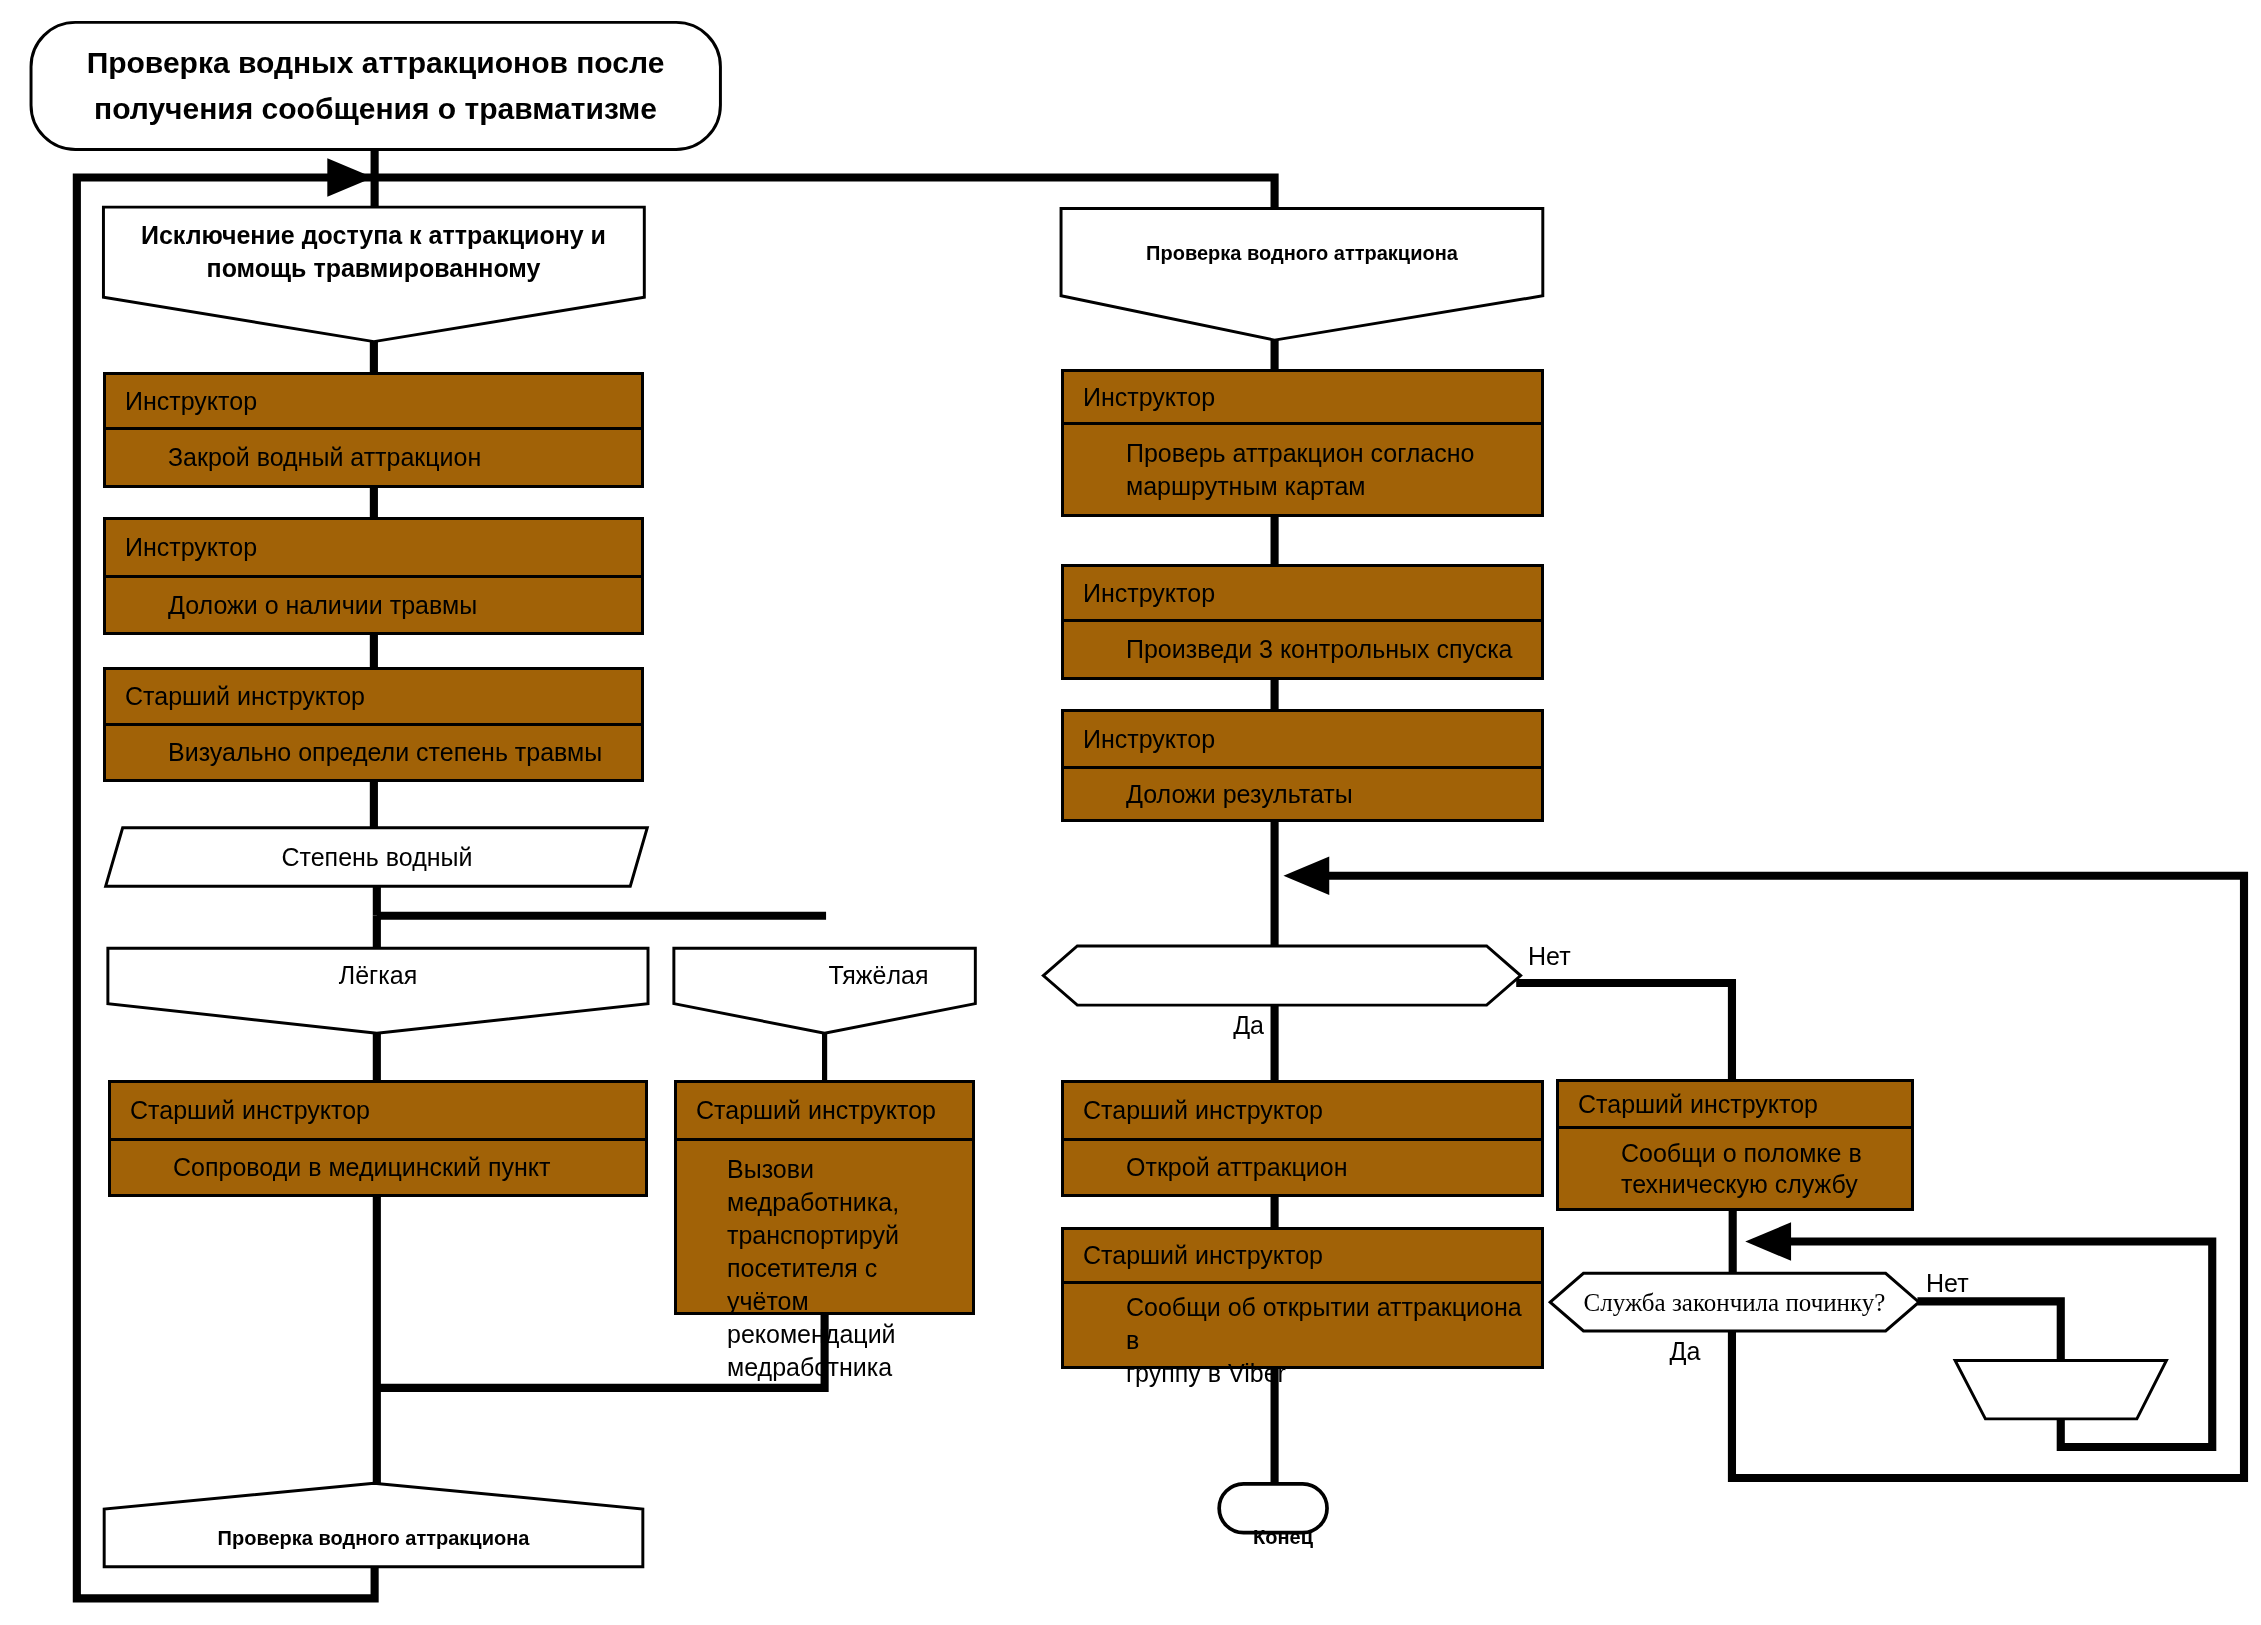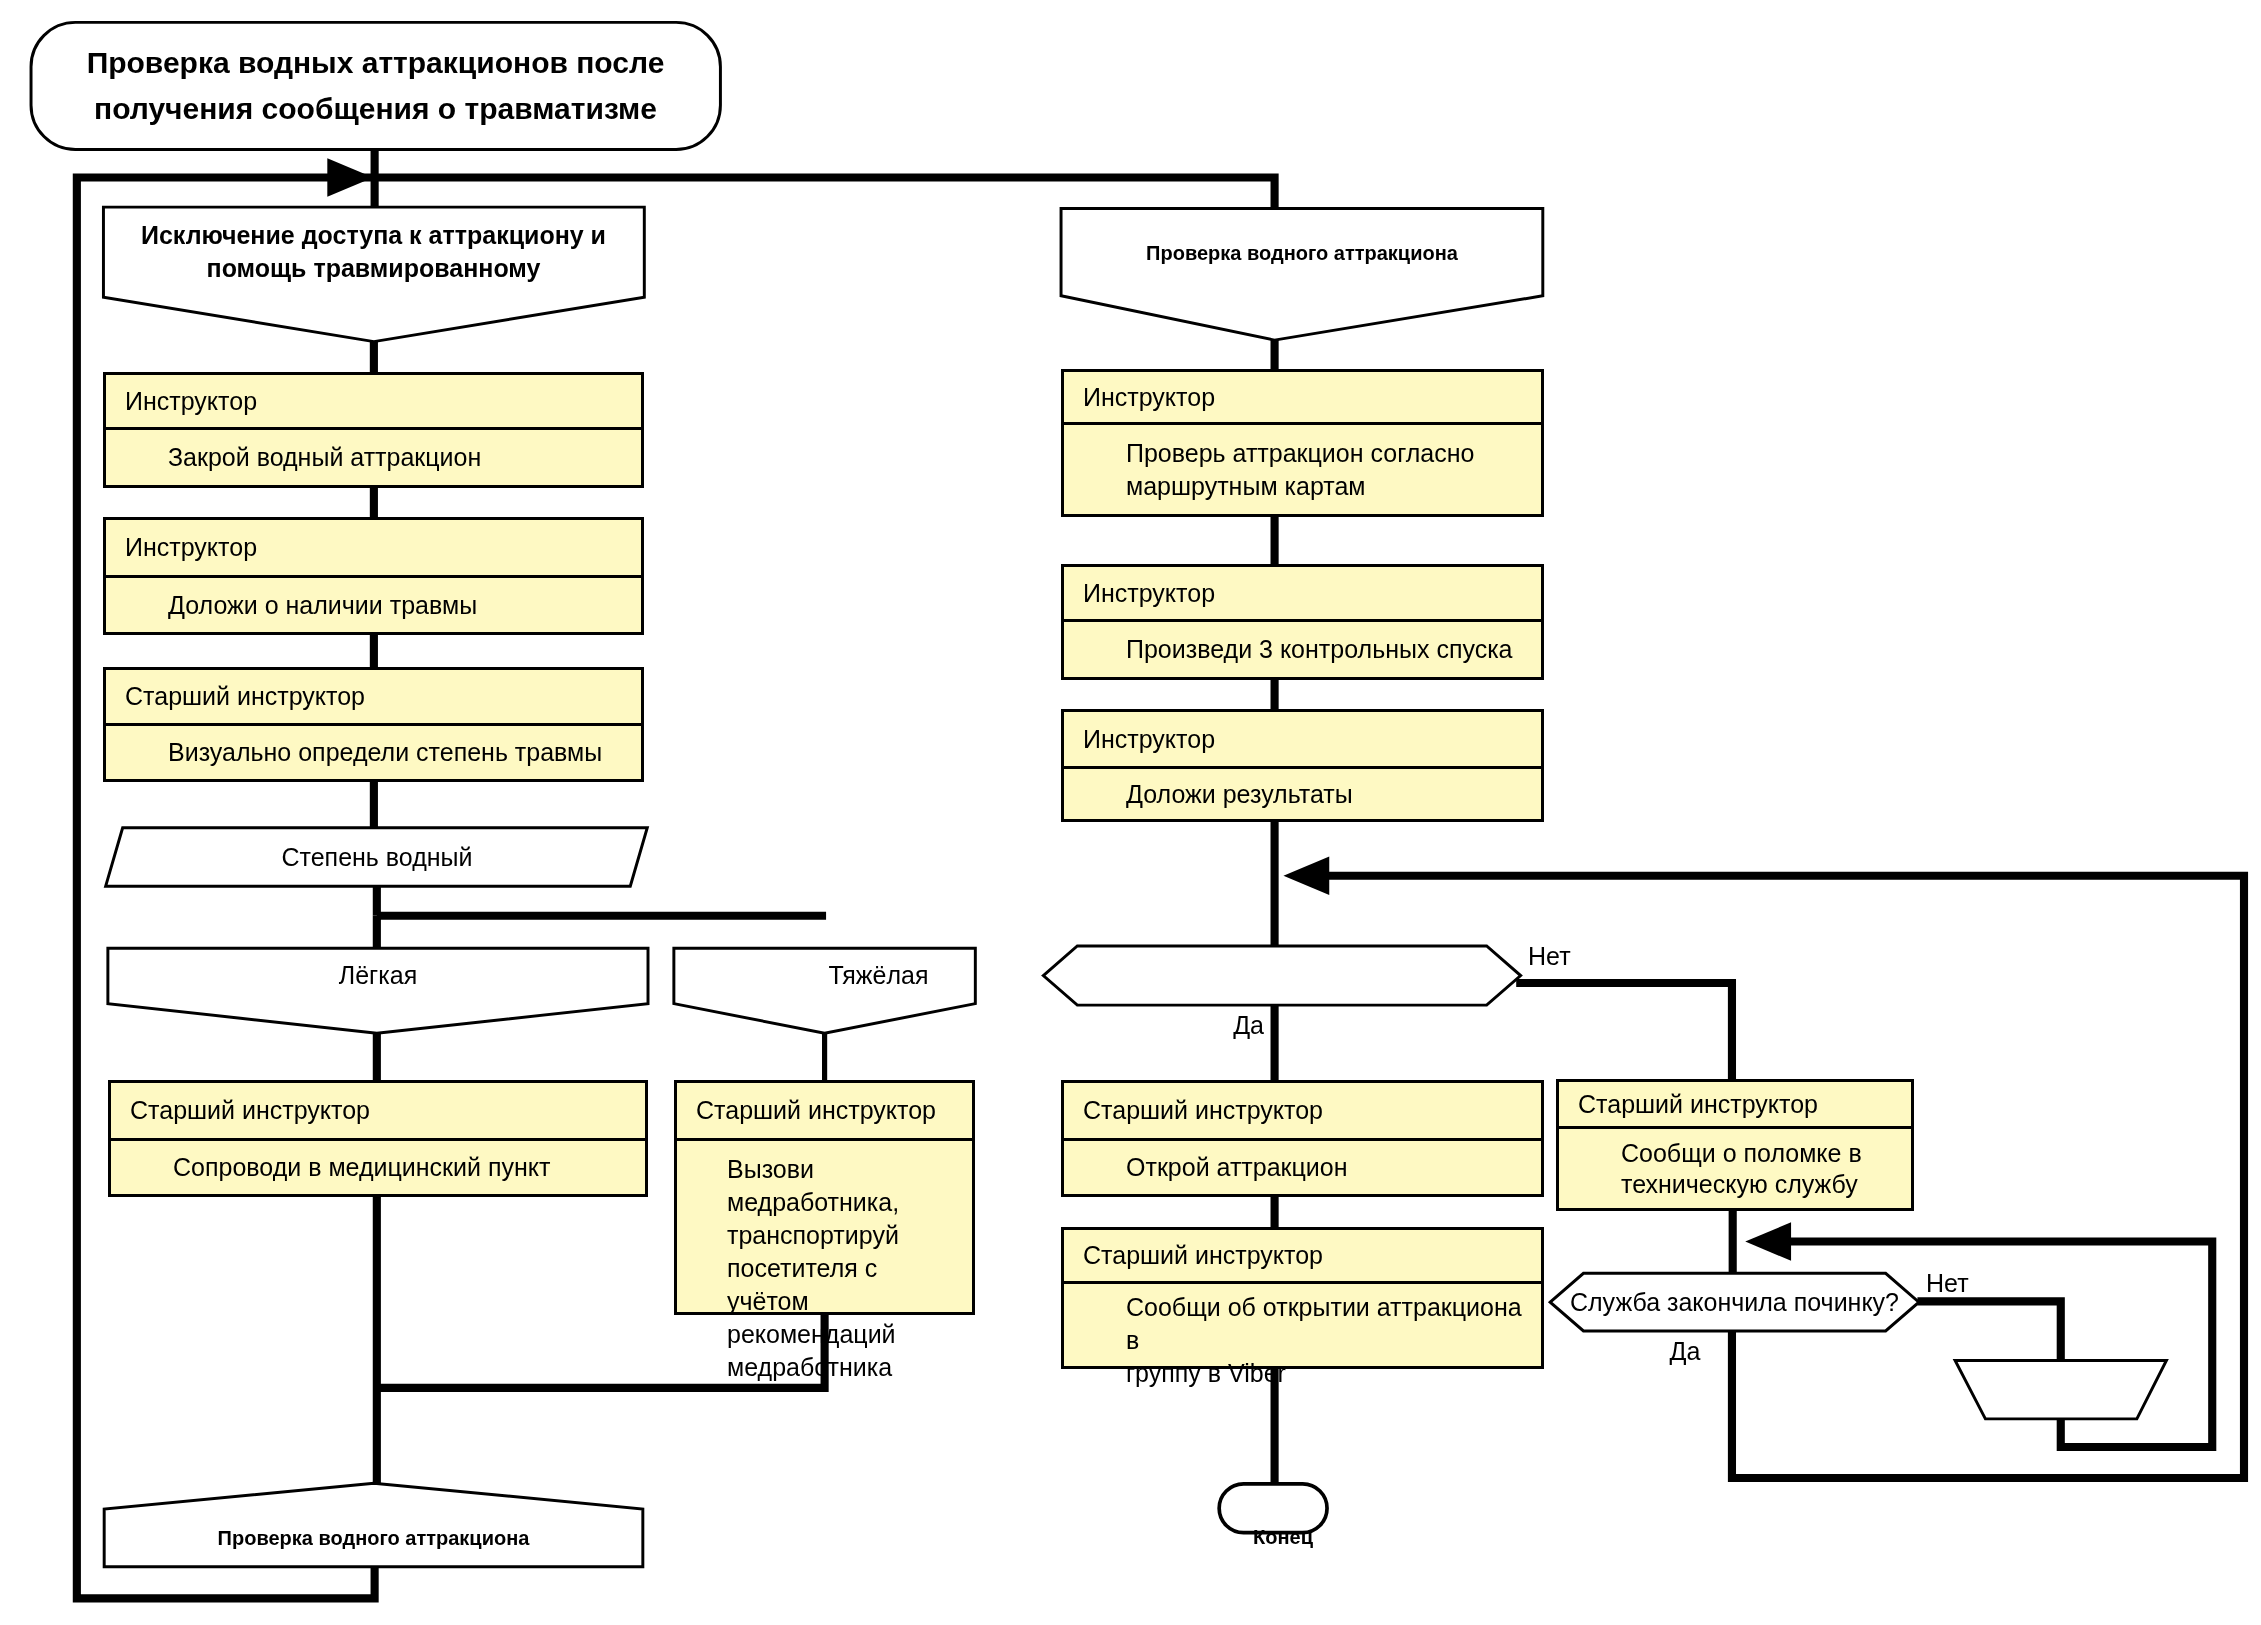--- a/index.html
+++ b/index.html
@@ -18,21 +18,21 @@
     color:#000;
     z-index:3;
   }
   .center{
     display:flex;align-items:center;justify-content:center;text-align:center;
   }
   .pbox{
     position:absolute;
     box-sizing:border-box;
     border:3px solid #000;
-    background:#fef9c3;
+    background:#a16207;
     z-index:2;
     display:flex;flex-direction:column;
   }
   .rolerow{
     box-sizing:border-box;
     border-bottom:3px solid #000;
     display:flex;align-items:center;
     padding-left:19px;
     font-size:25px;
     flex:0 0 auto;
@@ -203,20 +203,20 @@
     <div class="actionrow">Сообщи об открытии аттракциона в
 группу в Viber</div>
   </div>
 
   <div class="pbox" style="left:1556px;top:1079px;width:358px;height:132px;">
     <div class="rolerow" style="height:47px;">Старший инструктор</div>
     <div class="actionrow" style="line-height:31px;">Сообщи о поломке в
 техническую службу</div>
   </div>
 
-  <div class="txt center f34" style="left:1550px;top:1273px;width:369px;height:58px;">Служба закончила починку?</div>
+  <div class="txt center f34" style="left:1550px;top:1273px;width:369px;height:58px;font-family:Liberation Serif, serif;">Служба закончила починку?</div>
   <div class="txt f34" style="left:1926px;top:1267px;width:89px;">Нет</div>
   <div class="txt f34" style="left:1648px;top:1335px;width:74px;text-align:center;">Да</div>
 
   <div class="txt center bold f36" style="left:1219px;top:1512px;width:128px;height:49px;">Конец</div>
 
 </div>
 
 
 </body></html>

